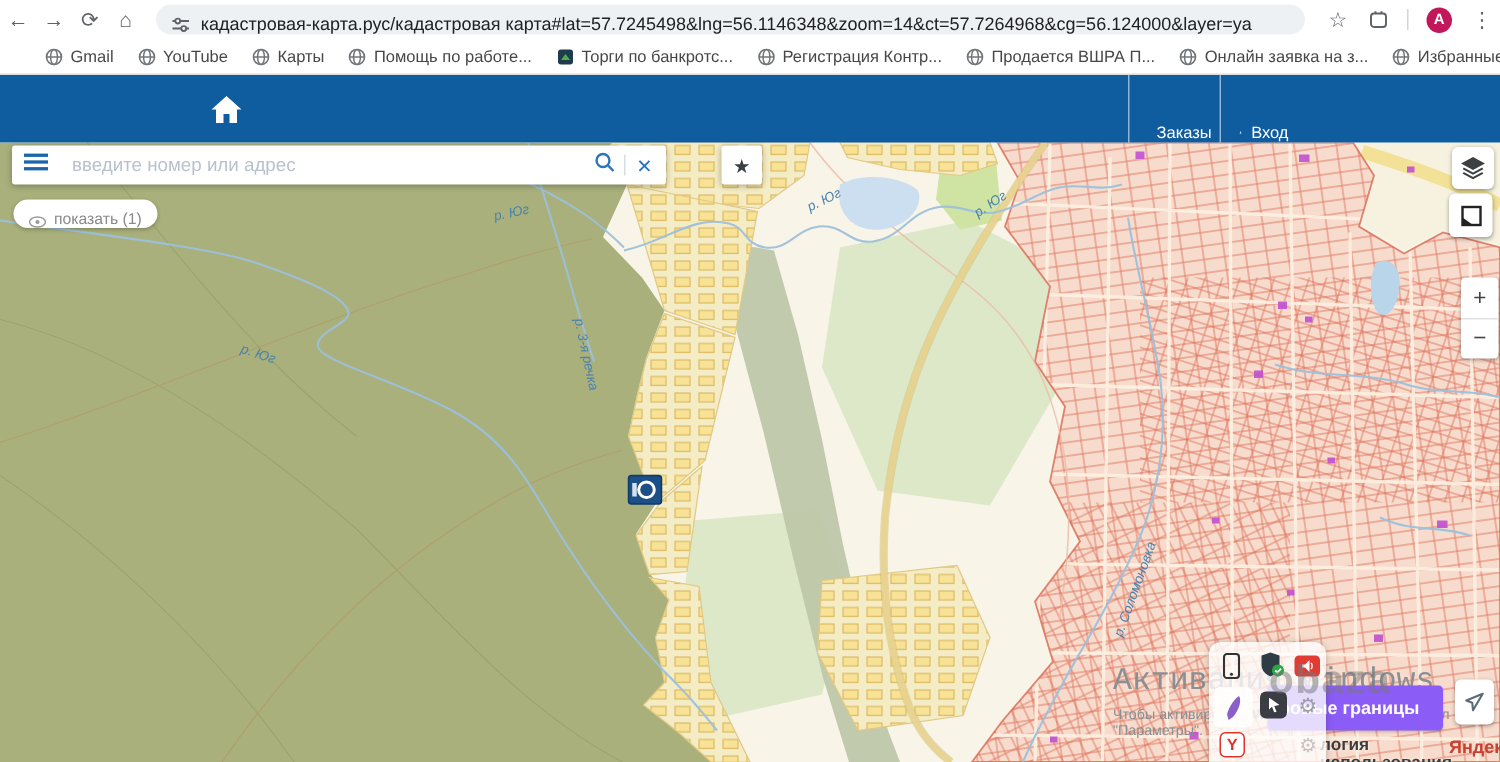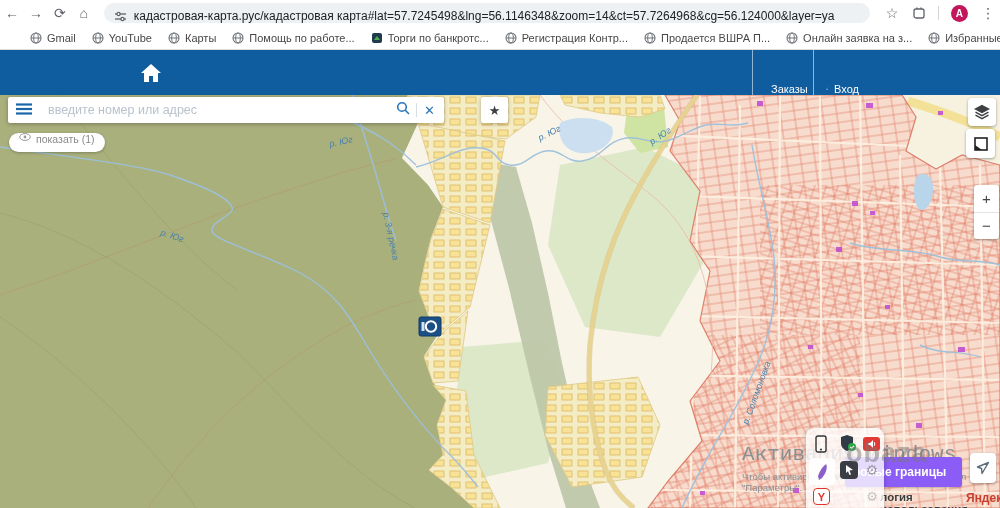--- a/index.html
+++ b/index.html
@@ -25,21 +25,21 @@
   
   .map { position:absolute; left:0; top:95px; width:1000px; height:413px; z-index:1; }
 
   
   .searchbar { position:absolute; left:8px; top:97px; width:436px; height:26px; background:#fff; border-radius:2px; box-shadow:0 1px 4px rgba(0,0,0,.3); display:flex; align-items:center; z-index:25; }
   .searchbar input { border:0; outline:0; flex:1; font-size:12.5px; color:#333; padding:0 8px; background:transparent; }
   .searchbar input::placeholder { color:#b9c2cc; }
   .sb-x { color:#2a76b8; font-size:13px; padding:0 9px 0 7px; cursor:pointer; }
   .sb-div { width:1px; height:14px; background:#d8dde3; }
   .starbtn { position:absolute; left:481px; top:97px; width:27px; height:26px; background:#fff; border-radius:2px; box-shadow:0 1px 4px rgba(0,0,0,.3); display:flex; align-items:center; justify-content:center; color:#3c4043; font-size:13px; cursor:pointer; z-index:25; }
-  .showpill { position:absolute; left:9px; top:133px; height:19px; padding:0 10px; background:#fff; border-radius:10px; box-shadow:0 1px 3px rgba(0,0,0,.25); display:flex; align-items:flex-start; gap:5px; font-size:10.5px; color:#8a8a8a; cursor:pointer; z-index:25; }
+  .showpill { position:absolute; left:9px; top:133px; height:19px; padding:0 10px; background:#fff; border-radius:10px; box-shadow:0 1px 3px rgba(0,0,0,.25); display:flex; align-items:flex-end; gap:5px; font-size:10.5px; color:#8a8a8a; cursor:pointer; z-index:25; }
   .mapbtn { position:absolute; background:#fff; border-radius:4px; box-shadow:0 1px 3px rgba(0,0,0,.35); display:flex; align-items:center; justify-content:center; cursor:pointer; z-index:22; }
   .zoomctl { position:absolute; left:974px; top:185px; width:25px; height:54px; background:#fff; border-radius:3px; box-shadow:0 1px 3px rgba(0,0,0,.35); z-index:22; display:flex; flex-direction:column; }
   .zoomctl div { flex:1; display:flex; align-items:center; justify-content:center; font-size:15px; color:#444; cursor:pointer; }
   .zoomctl div:first-child { border-bottom:1px solid #e2e2e2; }
 
   
   .winact { position:absolute; left:742px; top:443px; z-index:3; color:#8a8f94; }
   .winact .t1 { font-size:21px;font-family:Liberation Mono, monospace; }
   .winact .t2 { font-size:9.5px; margin-top:5px; }
   .legendbtn { position:absolute; left:845px; top:457px; width:117px; height:30px; background:#8b5cf6; border-radius:3px; color:#fff; font-size:12px; font-weight:bold; display:flex; align-items:center; justify-content:center; padding-right:8px; z-index:5; cursor:pointer; box-shadow:0 1px 2px rgba(0,0,0,.2); }

